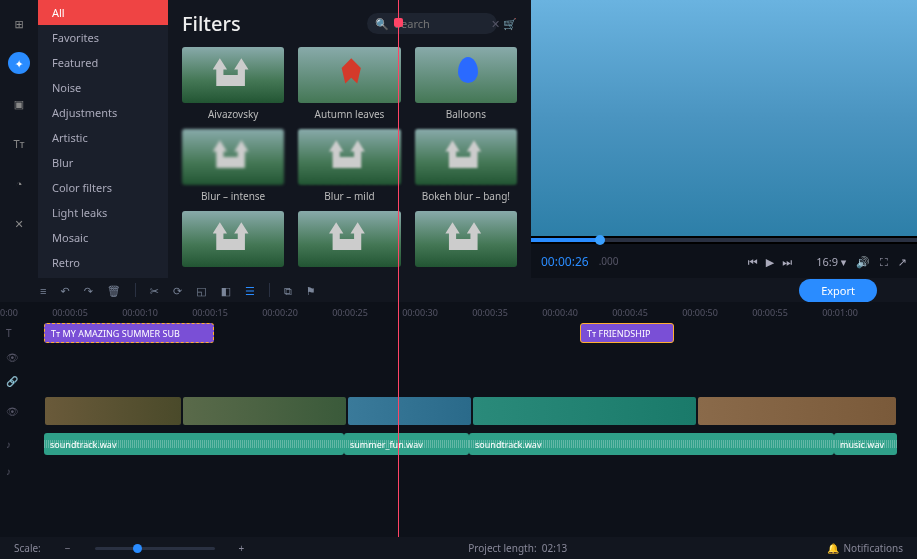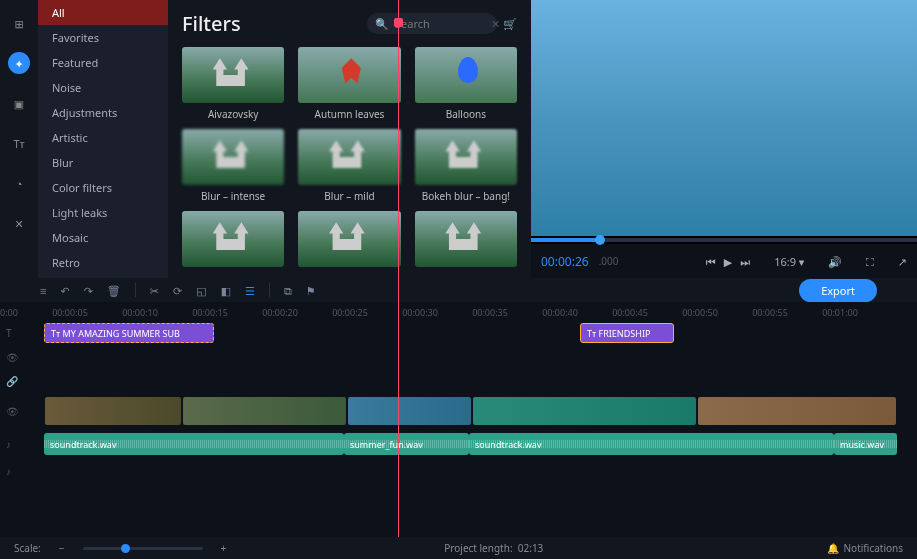--- a/index.html
+++ b/index.html
@@ -4,62 +4,62 @@
 <style>
 * { margin:0; padding:0; box-sizing:border-box; font-family:system-ui,-apple-system,sans-serif; }
 body { background:#0d1119; color:#ccc; width:917px; height:559px; overflow:hidden; font-size:11px; }
 .app { display:flex; flex-direction:column; height:100%; }
 .top { display:flex; height:278px; }
 .toolcol { width:38px; background:#12161f; display:flex; flex-direction:column; align-items:center; padding-top:12px; gap:18px; }
 .toolcol .ti { width:22px; height:22px; display:flex; align-items:center; justify-content:center; border-radius:50%; cursor:pointer; color:#888; }
 .toolcol .ti.active { background:#2a8cff; color:#fff; }
 .catcol { width:130px; background:#1a1f2b; overflow:hidden; }
 .catcol .cat { padding:5px 14px; cursor:pointer; color:#aab; font-size:11px; }
-.catcol .cat.active { background:#7f1d1d; color:#fff; }
+.catcol .cat.active { background:#ef4444; color:#fff; }
 .filtp { flex:1; background:#12161f; padding:10px 14px; overflow:hidden; }
 .filth { display:flex; align-items:center; justify-content:space-between; margin-bottom:10px; }
 .filth h2 { font-size:20px; color:#eee; font-weight:500; }
 .srch { display:flex; align-items:center; gap:6px; }
 .srchbox { background:#1e2430; border-radius:12px; padding:3px 8px; display:flex; align-items:center; gap:6px; width:130px; }
 .srchbox input { background:none; border:none; color:#888; outline:none; width:90px; font-size:11px; }
 .fgrid { display:grid; grid-template-columns:repeat(3,1fr); gap:8px 14px; }
 .fitem { text-align:center; cursor:pointer; }
 .fthumb { width:100%; height:56px; border-radius:3px; background:#3a4a5a; margin-bottom:4px; background-size:cover; background-position:center; position:relative; }
 .flabel { font-size:10px; color:#bbb; }
 .preview { width:386px; background:#000; display:flex; flex-direction:column; }
 .pvid { flex:1; background:linear-gradient(180deg,#6ab3e0 0%,#4a94c0 50%,#2d7fa8 100%); position:relative; }
 .pscrub { height:4px; background:#2a3142; position:relative; margin:2px 0; }
 .pscrub .pfill { position:absolute; left:0; top:0; height:100%; width:18%; background:#2a8cff; }
 .pscrub .pknob { position:absolute; left:18%; top:-3px; width:10px; height:10px; border-radius:50%; background:#3aa0ff; transform:translateX(-50%); }
 .pctrl { height:34px; display:flex; align-items:center; padding:0 10px; gap:10px; background:#0d1119; }
 .tcode { color:#2a8cff; font-size:12px; }
 .tms { color:#556; font-size:10px; }
 .pbtns { margin-left:auto; display:flex; gap:8px; align-items:center; }
 .pbtns span { cursor:pointer; color:#aab; }
-.pxtra { display:flex; gap:24px; align-items:center; margin-left:14px; color:#aab; }
+.pxtra { display:flex; gap:10px; align-items:center; margin-left:14px; color:#aab; }
 .mid { height:24px; background:#12161f; display:flex; align-items:center; padding:0 40px; gap:14px; }
 .mid .ico { color:#7a8599; cursor:pointer; }
 .mid .sep { width:1px; height:14px; background:#2a3142; }
 .exportb { margin-left:auto; background:#2a8cff; color:#fff; border:none; border-radius:12px; padding:4px 22px; font-size:11px; cursor:pointer; }
 .tlwrap { flex:1; background:#0d1119; display:flex; flex-direction:column; overflow:hidden; }
 .ruler { height:20px; display:flex; align-items:center; padding-left:44px; position:relative; }
 .ruler .rt { position:absolute; font-size:9px; color:#556; transform:translateX(-50%); }
 .pheadline { position:absolute; top:0; bottom:22px; width:1px; background:#ff4466; left:398px; z-index:10; }
 .pheadline::before { content:''; position:absolute; top:18px; left:-4px; width:9px; height:9px; background:#ff4466; border-radius:2px; }
 .tracks { flex:1; position:relative; padding-left:44px; }
 .trackrow { height:28px; display:flex; align-items:center; position:relative; margin-bottom:2px; }
 .trackrow.thin { height:22px; }
 .trlabel { position:absolute; left:-38px; color:#556; font-size:10px; }
 .clip { position:absolute; height:20px; border-radius:3px; display:flex; align-items:center; padding:0 6px; font-size:9px; color:#fff; overflow:hidden; white-space:nowrap; }
 .clip.title { background:#7a4fd6; border:1px dashed #ffb030; }
 .clip.vid { background:linear-gradient(90deg,#4a7a6a,#3a6a5a); height:30px; border:1px solid #0d1119; }
 .clip.aud { background:#2fa089; height:22px; }
 .clip.aud::after { content:''; position:absolute; left:0; right:0; top:30%; bottom:30%; background:repeating-linear-gradient(90deg,rgba(255,255,255,.25) 0 1px,transparent 1px 2px); }
 .vidtrack { height:34px; }
-.bottom { height:22px; background:#12161f; display:flex; align-items:center; padding:0 14px; gap:18px; font-size:10px; color:#889; }
+.bottom { height:22px; background:#12161f; display:flex; align-items:center; padding:0 14px; gap:24px; font-size:10px; color:#889; }
 .zslider { width:120px; height:3px; background:#2a3142; border-radius:2px; position:relative; }
 .zslider .zknob { position:absolute; left:32%; top:-3px; width:9px; height:9px; border-radius:50%; background:#2a8cff; }
 .plen { margin-left:200px; }
 .notif { margin-left:auto; display:flex; align-items:center; gap:4px; cursor:pointer; }
 .castle { background:linear-gradient(180deg,#8aa 0%,#475 60%,#253 100%); }
 .castle::after { content:''; position:absolute; left:30%; top:20%; width:35%; height:50%; background:#ccc; clip-path:polygon(10% 100%,10% 40%,0 40%,20% 0,40% 40%,30% 40%,30% 60%,70% 60%,70% 40%,60% 40%,80% 0,100% 40%,90% 40%,90% 100%); }
 </style>
 </head>
 <body>
 

